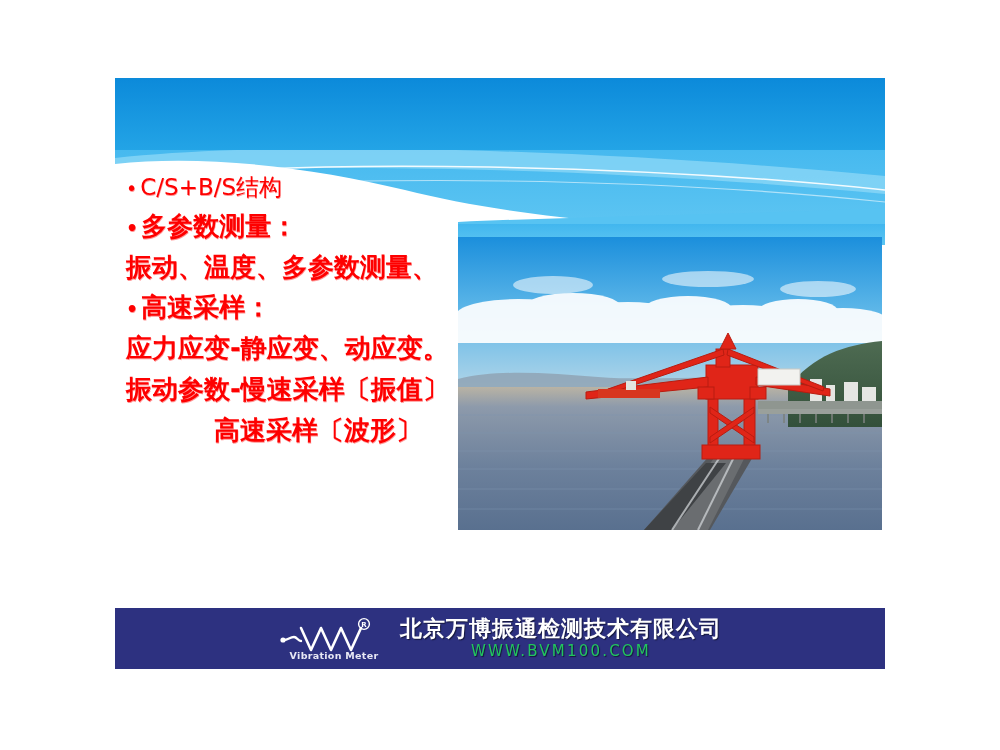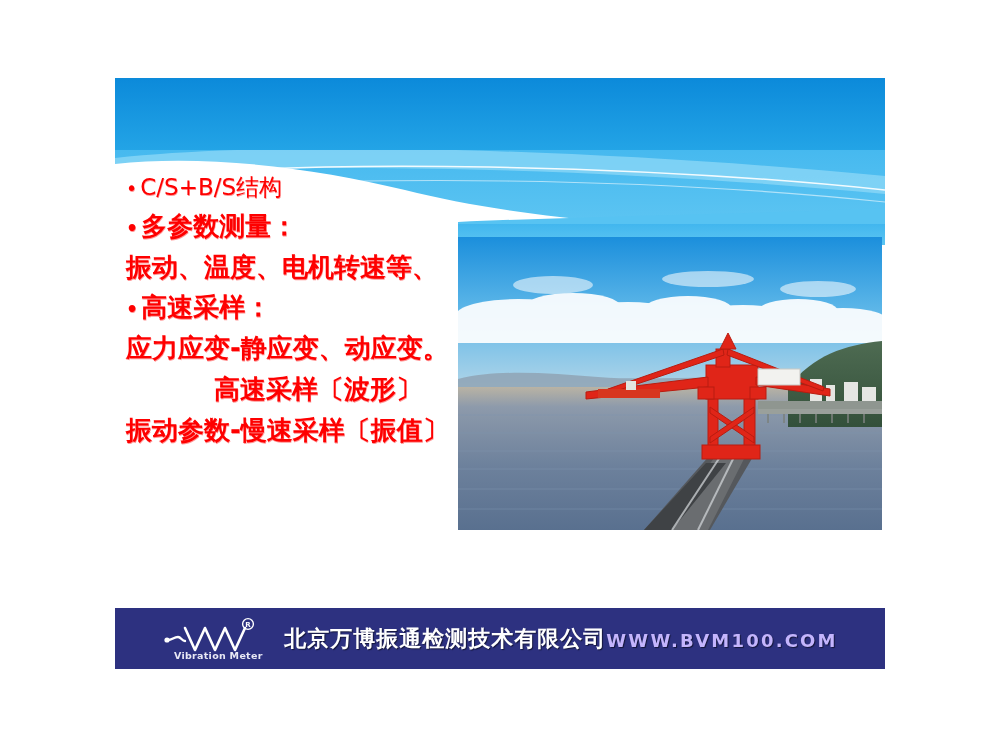--- a/index.html
+++ b/index.html
@@ -64,28 +64,28 @@
     display:flex;align-items:center;justify-content:center;gap:14px;
   }
   .logo-wrap{position:relative;width:108px;height:46px;}
   .logo-wrap svg{display:block;}
   .logo-caption{
     position:absolute;left:6px;bottom:1px;width:100px;text-align:center;
     color:#e8e8f4;font-size:9.5px;font-weight:bold;letter-spacing:.3px;
     font-family:"DejaVu Sans","Liberation Sans",sans-serif;
     margin-top:8px;
   }
-  .foot-txt{display:flex;flex-direction:row;align-items:center;line-height:1;}
+  .foot-txt{display:flex;flex-direction:column;align-items:center;line-height:1;}
   .company{
     color:#ffffff;font-size:22px;font-weight:bold;letter-spacing:1px;
     text-shadow:1px 1px 1px rgba(0,0,0,.55);
     font-family:"DejaVu Sans","Liberation Sans",sans-serif;
   }
   .site{
-    color:#c4b5fd;font-size:18px;font-weight:bold;letter-spacing:2.2px;
+    color:#22c55e;font-size:15px;font-weight:normal;letter-spacing:2.2px;
     margin-top:4px;text-shadow:1px 1px 1px rgba(0,0,0,.55);
     font-family:"DejaVu Sans","Liberation Sans",sans-serif;
   }
 </style>
 </head>
 <body>
 
 <div id="slide">
 
   <div class="hero">
@@ -126,25 +126,25 @@
 
     <path d="M0,14 C90,4 200,18 290,40 C350,55 420,66 500,72 C600,80 690,78 770,70 L770,95 L0,95 Z" fill="#ffffff"></path>
 
     <rect x="343" y="72" width="427" height="23" fill="url(#swG2)"></rect>
     <path d="M343,72 C470,66 640,64 770,58 L770,74 L343,74 Z" fill="#57c3f2"></path>
   </svg>
 
   <div class="body-text">
     <div class="ln latin bullet">C/S+B/S结构</div>
     <div class="ln bullet">多参数测量：</div>
-    <div class="ln sub">振动、温度、电机转速等、</div>
+    <div class="ln sub">振动、温度、多参数测量、</div>
     <div class="ln bullet">高速采样：</div>
     <div class="ln sub">应力应变-静应变、动应变。</div>
+    <div class="ln sub">振动参数-慢速采样〔振值〕</div>
     <div class="ln sub indent2">高速采样〔波形〕</div>
-    <div class="ln sub">振动参数-慢速采样〔振值〕</div>
   </div>
 
   <div class="photo">
     <svg width="424" height="293" viewBox="0 0 424 293">
       <defs>
         <linearGradient id="sky" x1="0" y1="0" x2="0" y2="1">
           <stop offset="0%" stop-color="#1b8fdc"></stop>
           <stop offset="45%" stop-color="#5cb6e8"></stop>
           <stop offset="100%" stop-color="#b9d8e8"></stop>
         </linearGradient>

